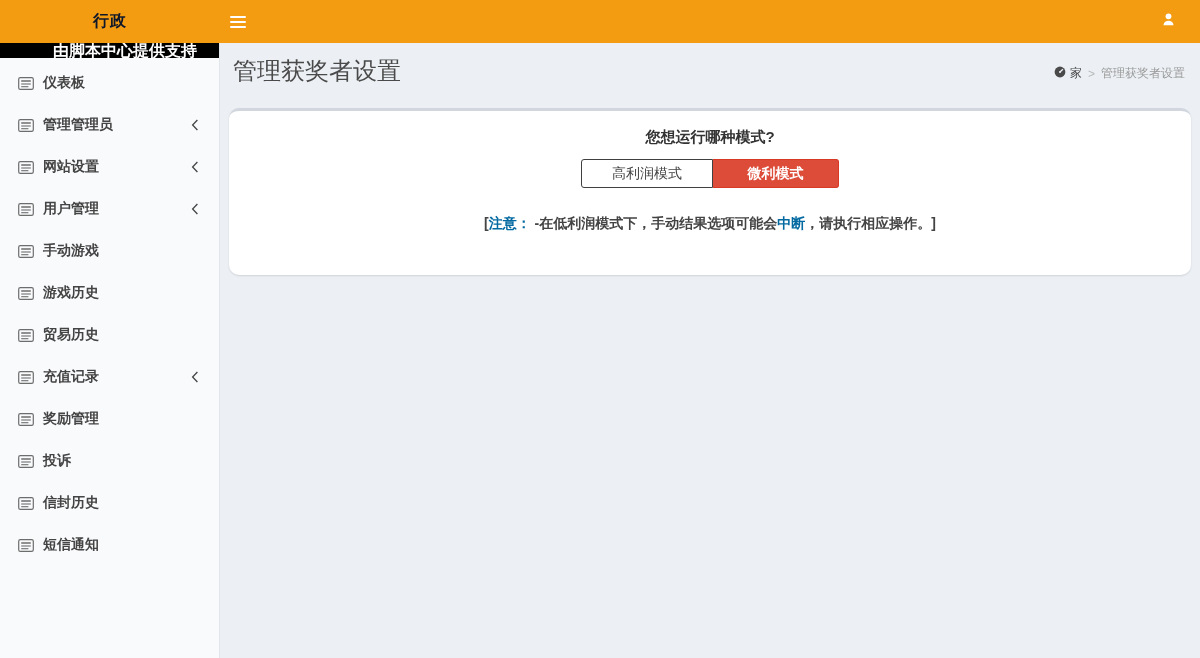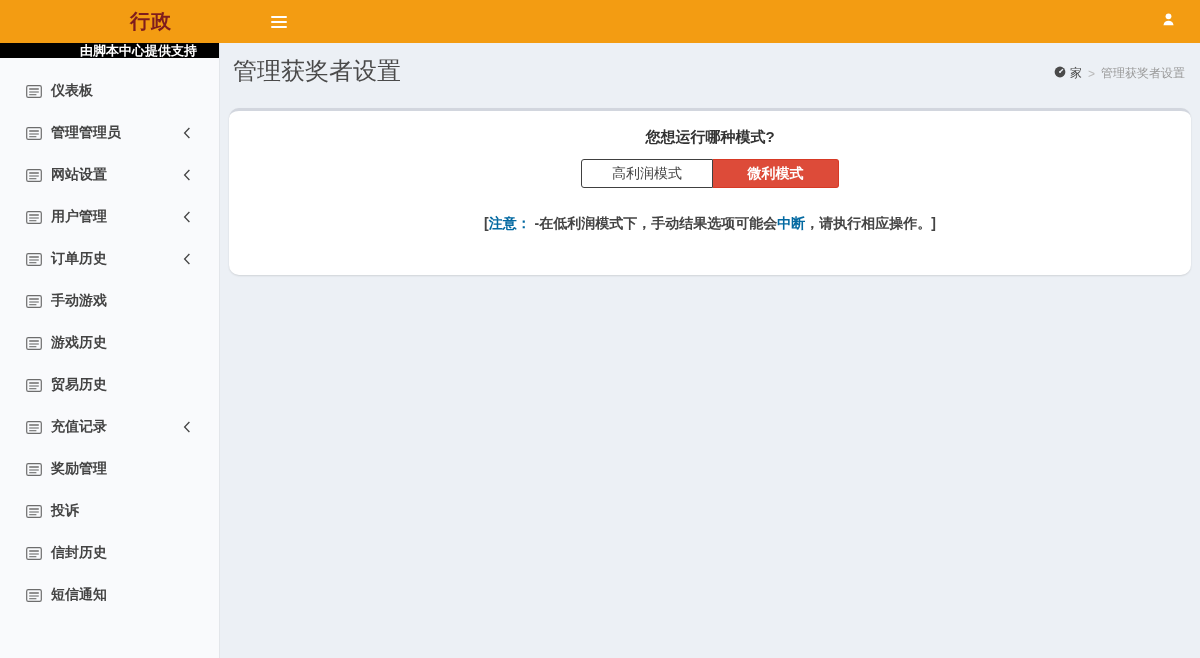--- a/index.html
+++ b/index.html
@@ -9,40 +9,40 @@
     background:#ecf0f5;
     -webkit-font-smoothing:antialiased;
   }
   
   .topbar{
     position:absolute;top:0;left:0;width:1200px;height:43px;
     background:#f39c12;display:flex;align-items:stretch;z-index:5;
   }
   .brand{
     width:220px;display:flex;align-items:center;justify-content:center;
-    color:#7f1d1d;font-size:20px;font-weight:bold;cursor:pointer;letter-spacing:1px;padding-left:41px;
+    color:#0f172a;font-size:16px;font-weight:bold;cursor:pointer;letter-spacing:1px;
   }
   .toggle-btn{
     width:36px;display:flex;flex-direction:column;align-items:center;justify-content:center;
     gap:3px;cursor:pointer;padding:0 4px;background:transparent;border:none;
   }
   .toggle-btn .bar{width:16px;height:2px;background:#fff;border-radius:1px;}
   .topbar-right{
     margin-left:auto;display:flex;align-items:center;padding-right:24px;cursor:pointer;
   }
   
   .sidebar{
     position:absolute;top:43px;left:0;width:220px;height:615px;
     background:#f9fafc;border-right:1px solid #e3e6ea;box-sizing:border-box;
   }
   .powered{
-    height:15px;background:#000;color:#fff;font-size:13px;font-weight:bold;
+    height:15px;background:#000;color:#fff;font-size:16px;font-weight:bold;
     text-align:right;line-height:15px;padding-right:22px;white-space:nowrap;
   }
-  .menu{list-style:none;margin:12px;padding:0 0 0 0;}
+  .menu{list-style:none;margin:4px;padding:0 0 0 0;}
   .menu-item{
     height:42px;display:flex;align-items:center;padding:0 16px 0 14px;
     color:#444;font-size:14px;font-weight:600;cursor:pointer;
   }
   .menu-item .mi-icon{display:flex;align-items:center;margin-right:9px;}
   .menu-item .chev{margin-left:auto;display:flex;align-items:center;}
   
   .content{
     position:absolute;top:43px;left:220px;width:980px;height:615px;
     background:#ecf0f5;box-sizing:border-box;padding:12px 9px;
@@ -166,36 +166,20 @@
       </li>
       <li class="menu-item">
         <span class="mi-icon">
           <svg width="16" height="13" viewBox="0 0 16 13">
             <rect x="0.7" y="0.7" width="14.6" height="11.6" rx="1.6" fill="none" stroke="#6d6d6d" stroke-width="1.2"></rect>
             <line x1="3.2" y1="4" x2="12.8" y2="4" stroke="#6d6d6d" stroke-width="1.5"></line>
             <line x1="3.2" y1="7" x2="12.8" y2="7" stroke="#6d6d6d" stroke-width="1.1"></line>
             <line x1="3.2" y1="9.7" x2="10.4" y2="9.7" stroke="#6d6d6d" stroke-width="1.1"></line>
           </svg>
         </span>
-        <span>订单历史</span>
-        <span class="chev">
-          <svg width="8" height="12" viewBox="0 0 8 12">
-            <path d="M6.4 1 L1.6 6 L6.4 11" fill="none" stroke="#444" stroke-width="1.3"></path>
-          </svg>
-        </span>
-      </li>
-      <li class="menu-item">
-        <span class="mi-icon">
-          <svg width="16" height="13" viewBox="0 0 16 13">
-            <rect x="0.7" y="0.7" width="14.6" height="11.6" rx="1.6" fill="none" stroke="#6d6d6d" stroke-width="1.2"></rect>
-            <line x1="3.2" y1="4" x2="12.8" y2="4" stroke="#6d6d6d" stroke-width="1.5"></line>
-            <line x1="3.2" y1="7" x2="12.8" y2="7" stroke="#6d6d6d" stroke-width="1.1"></line>
-            <line x1="3.2" y1="9.7" x2="10.4" y2="9.7" stroke="#6d6d6d" stroke-width="1.1"></line>
-          </svg>
-        </span>
         <span>手动游戏</span>
       </li>
       <li class="menu-item">
         <span class="mi-icon">
           <svg width="16" height="13" viewBox="0 0 16 13">
             <rect x="0.7" y="0.7" width="14.6" height="11.6" rx="1.6" fill="none" stroke="#6d6d6d" stroke-width="1.2"></rect>
             <line x1="3.2" y1="4" x2="12.8" y2="4" stroke="#6d6d6d" stroke-width="1.5"></line>
             <line x1="3.2" y1="7" x2="12.8" y2="7" stroke="#6d6d6d" stroke-width="1.1"></line>
             <line x1="3.2" y1="9.7" x2="10.4" y2="9.7" stroke="#6d6d6d" stroke-width="1.1"></line>
           </svg>

